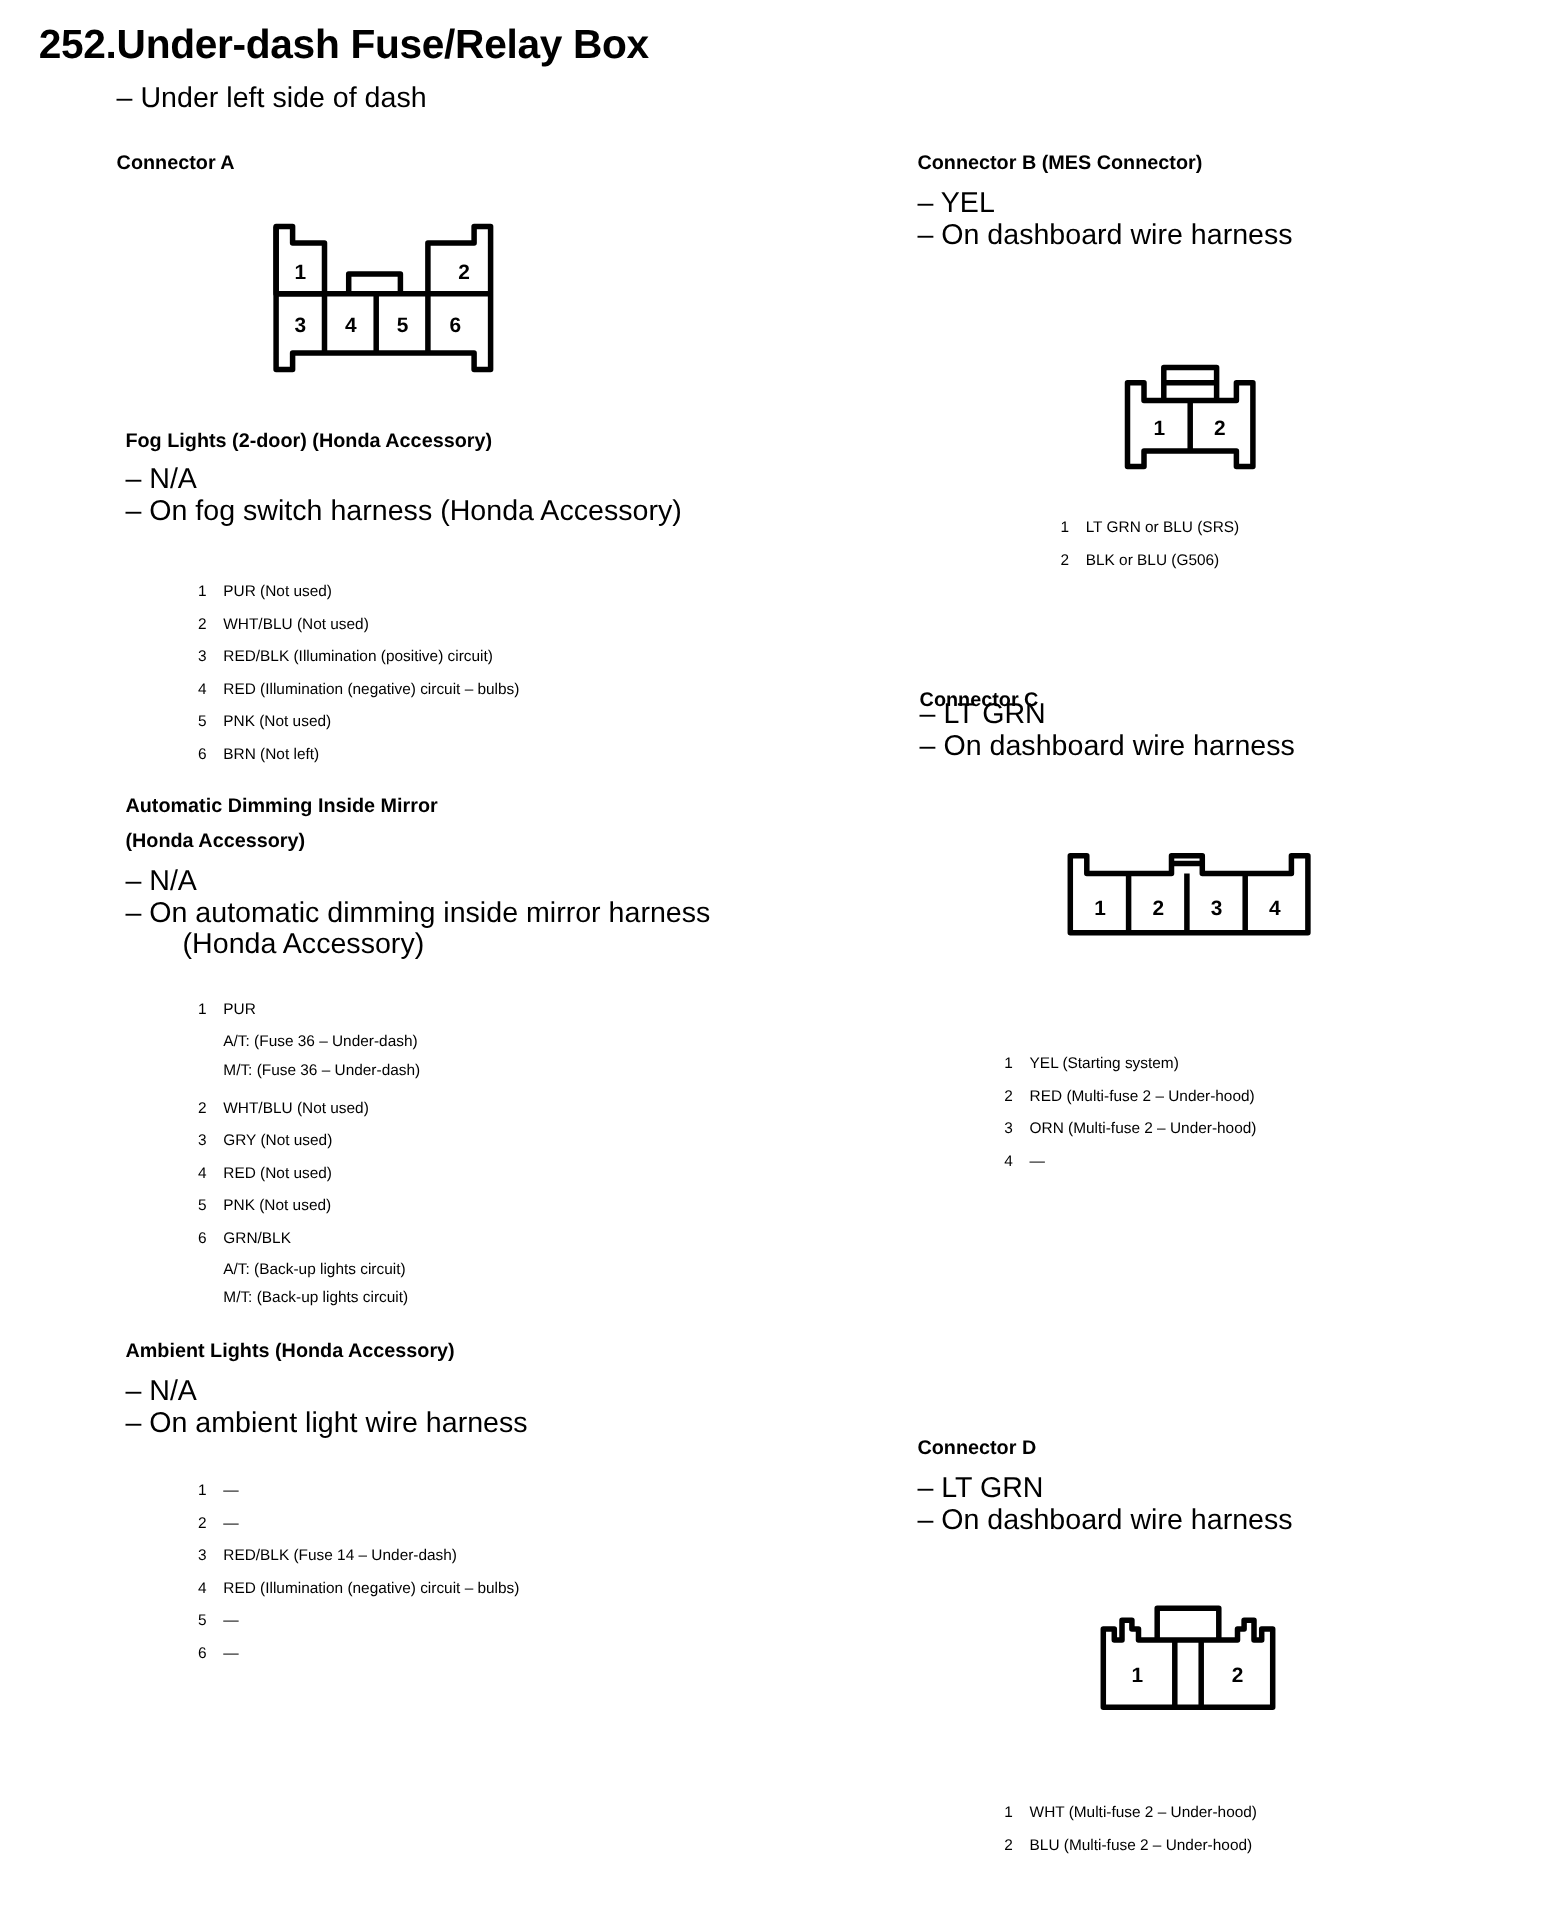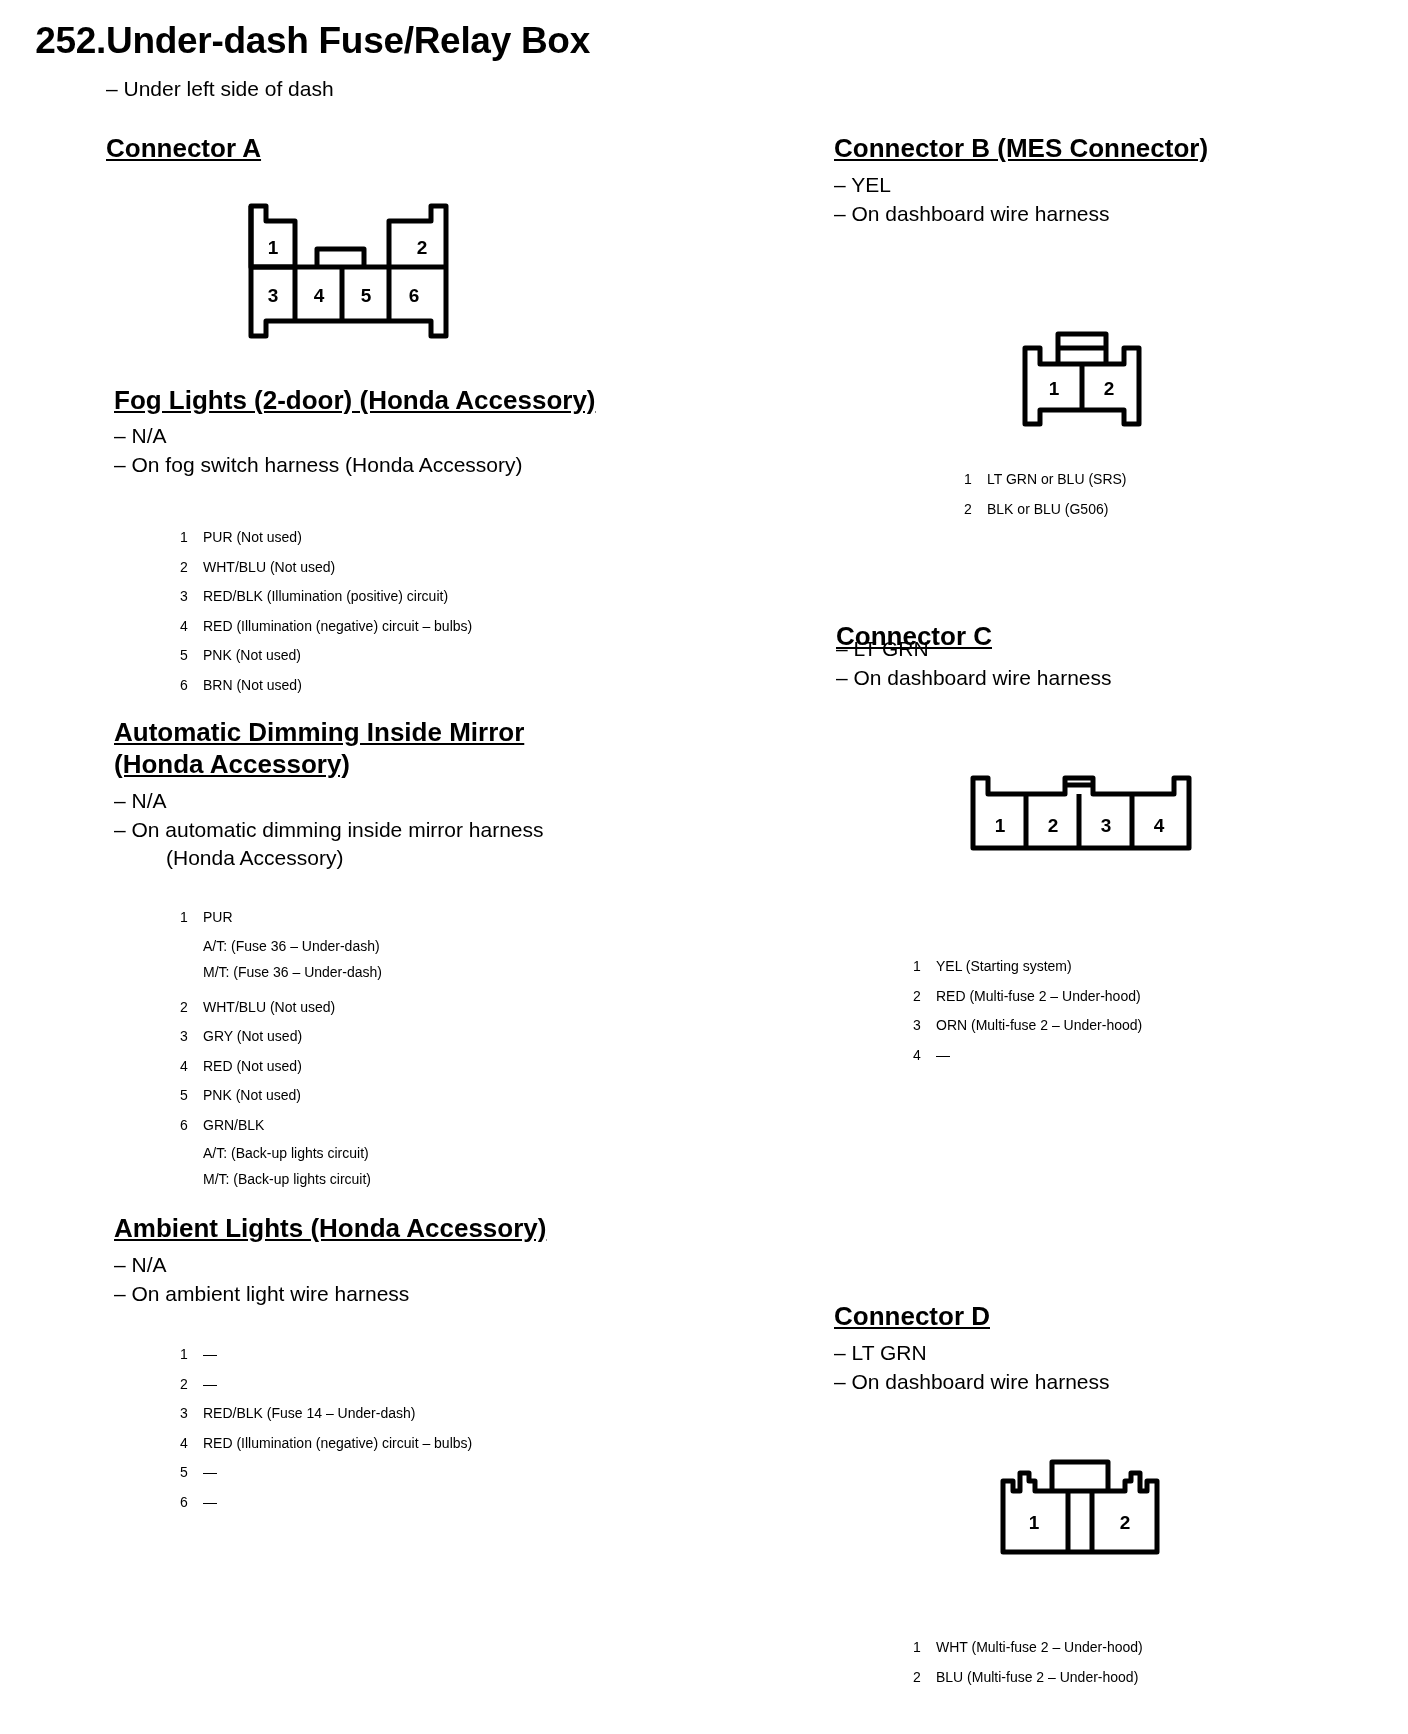--- a/index.html
+++ b/index.html
@@ -3,22 +3,22 @@
   <meta charset="utf-8">
   <style>
     html, body { margin: 0; padding: 0; background: #ffffff; }
     body {
       width: 1408px; height: 1734px; position: relative; overflow: hidden;
       font-family: "Liberation Sans", sans-serif; color: #000;
     }
     .abs { position: absolute; white-space: nowrap; }
     .title { font-size: 37px; font-weight: bold; letter-spacing: -0.3px; }
     .title .num { display: inline-block; width: 92px; text-align: right; }
-    .sub { font-size: 21px; line-height: 29px; }
-    .h2 { font-size: 26px; font-weight: bold; line-height: 32px; text-decoration: underline; }
+    .sub { font-size: 26px; line-height: 29px; }
+    .h2 { font-size: 18px; font-weight: bold; line-height: 32px; }
     .pins { font-size: 14px; line-height: 29.5px; }
     .pin { display: block; }
     .pin .n { display: inline-block; width: 23px; }
     .pin .cont { display: block; padding-left: 23px; line-height: 26px; }
     .pin.multi { margin-bottom: 8px; }
     svg.conn { position: absolute; overflow: visible; }
     svg.conn text { font-family: "Liberation Sans", sans-serif; font-weight: bold; font-size: 19px; }
   </style>
 </head>
 <body>
@@ -48,21 +48,21 @@
 
 <div class="abs h2" style="left:114px; top:384px;">Fog Lights (2-door) (Honda Accessory)</div>
 <div class="abs sub" style="left:114px; top:421px;">– N/A</div>
 <div class="abs sub" style="left:114px; top:450px;">– On fog switch harness (Honda Accessory)</div>
 <div class="abs pins" style="left:180px; top:510px;margin-top:13px;">
   <div class="pin"><span class="n">1</span><span>PUR (Not used)</span></div>
   <div class="pin"><span class="n">2</span><span>WHT/BLU (Not used)</span></div>
   <div class="pin"><span class="n">3</span><span>RED/BLK (Illumination (positive) circuit)</span></div>
   <div class="pin"><span class="n">4</span><span>RED (Illumination (negative) circuit – bulbs)</span></div>
   <div class="pin"><span class="n">5</span><span>PNK (Not used)</span></div>
-  <div class="pin"><span class="n">6</span><span>BRN (Not used)</span></div>
+  <div class="pin"><span class="n">6</span><span>BRN (Not left)</span></div>
 </div>
 
 <div class="abs h2" style="left:114px; top:716px;">Automatic Dimming Inside Mirror</div>
 <div class="abs h2" style="left:114px; top:748px;">(Honda Accessory)</div>
 <div class="abs sub" style="left:114px; top:786px;">– N/A</div>
 <div class="abs sub" style="left:114px; top:815px;">– On automatic dimming inside mirror harness</div>
 <div class="abs sub" style="left:166px; top:843px;">(Honda Accessory)</div>
 <div class="abs pins" style="left:180px; top:903px;">
   <div class="pin multi">
     <span class="n">1</span><span>PUR</span>

